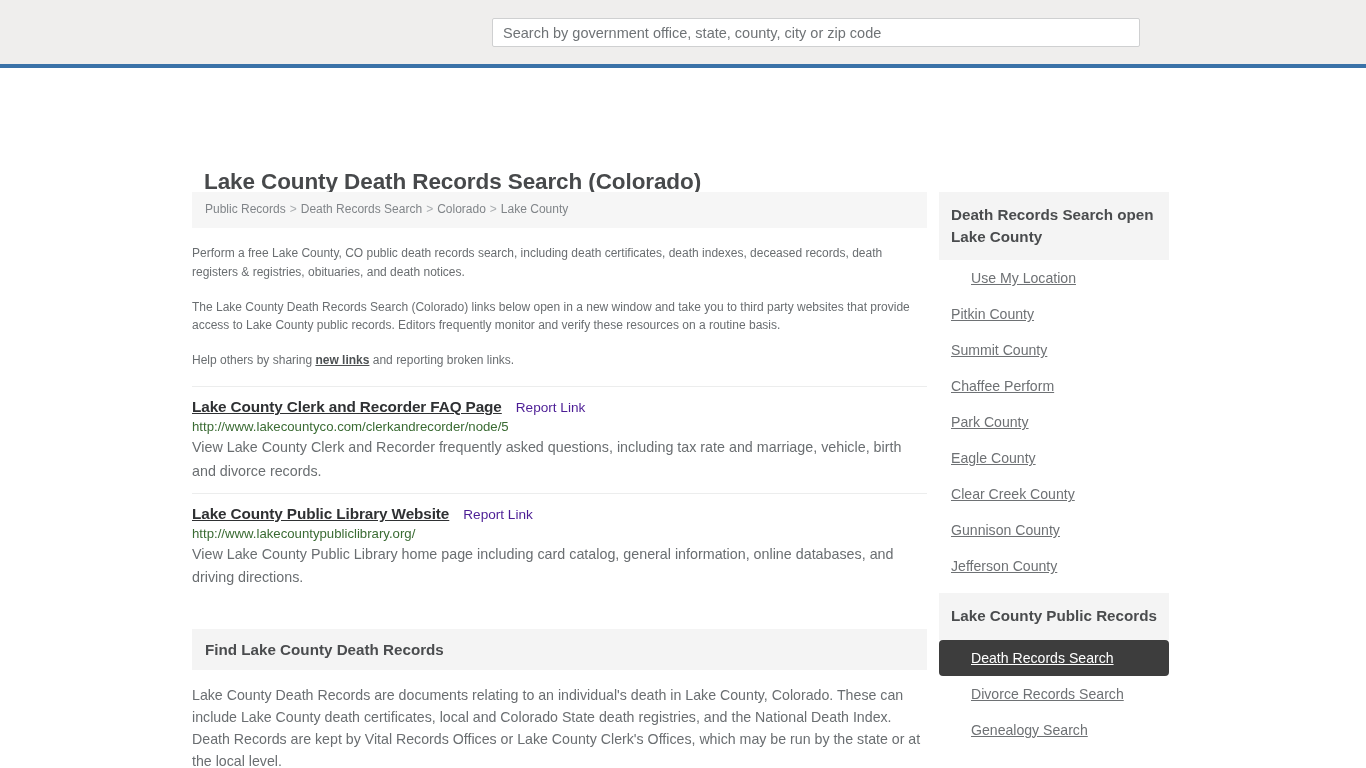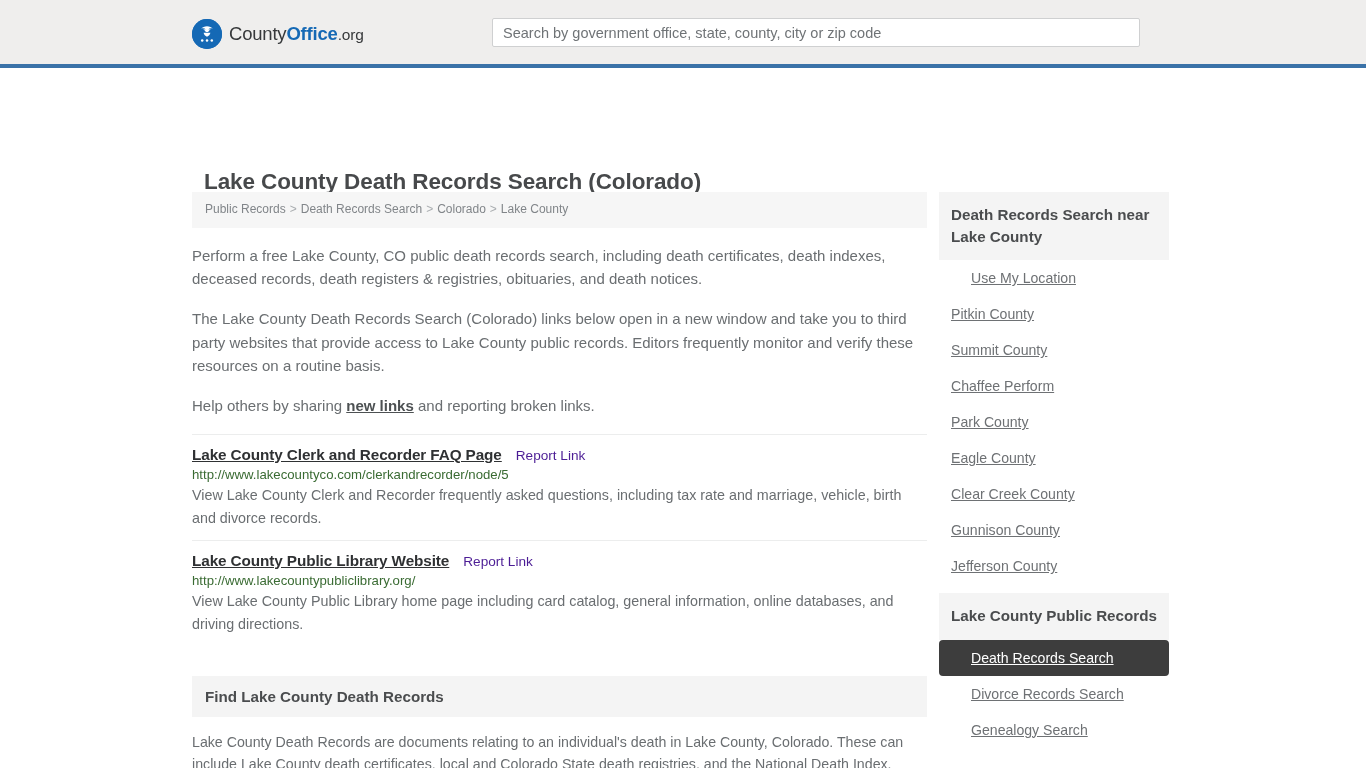--- a/index.html
+++ b/index.html
@@ -115,21 +115,21 @@
     cursor: pointer;
   }
   .breadcrumb .sep { color: #a9adb0; margin: 0 4px; }
   .breadcrumb .current { color: #818589; }
 
   .intro {
     margin-top: 16px;
   }
   .intro p {
     margin: 0 0 16px 0;
-    font-size: 15px;
+    font-size: 12px;
     line-height: 1.58;
     color: #6a6e71;
   }
   .intro p a {
     color: #4d5153;
     text-decoration: underline;
     font-weight: bold;
     cursor: pointer;
   }
 
@@ -216,35 +216,20 @@
     background: #3d3d3d;
   }
   .side-item.active a { color: #ffffff; }
   .side-gap { height: 9px; }
 </style>
 </head>
 <body>
 
 <div class="site-header">
 
-  <div class="logo-wrap">
-    <span class="logo-badge">
-      <svg width="30" height="30" viewBox="0 0 30 30" aria-hidden="true">
-        <circle cx="15" cy="15" r="15" fill="#1569b5"></circle>
-        <path d="M15 7.2 c-2.4 0-4.6 1.0-5.9 2.4 c1.9-.5 3.6-.2 4.6 .6 l-2.6 .3 c1.3 .5 2.3 1.4 2.7 2.6 h2.4 c.4-1.2 1.4-2.1 2.7-2.6 l-2.6-.3 c1.0-.8 2.7-1.1 4.6-.6 C19.6 8.2 17.4 7.2 15 7.2 z" fill="#ffffff"></path>
-        <path d="M11.6 13.8 h6.8 c-.3 2.0-1.7 3.3-3.4 4.0 c-1.7-.7-3.1-2.0-3.4-4.0 z" fill="#ffffff"></path>
-        <circle cx="10.2" cy="21.4" r="1.25" fill="#ffffff"></circle>
-        <circle cx="15" cy="21.4" r="1.25" fill="#ffffff"></circle>
-        <circle cx="19.8" cy="21.4" r="1.25" fill="#ffffff"></circle>
-      </svg>
-    </span>
-    <span class="logo-text">
-      <span class="t-county">County</span><span class="t-office">Office</span><span class="t-org">.org</span>
-    </span>
-  </div>
 
   <div class="search-wrap">
     <input class="search-input" type="text" placeholder="Search by government office, state, county, city or zip code" style="">
   </div>
 </div>
 
 <div class="page">
 
   <h1 class="page-title">Lake County Death Records Search (Colorado)</h1>
 
@@ -281,21 +266,21 @@
     <div class="section-bar">Find Lake County Death Records</div>
     <div class="section-body">
       <p>Lake County Death Records are documents relating to an individual's death in Lake County, Colorado. These can include Lake County death certificates, local and Colorado State death registries, and the National Death Index. Death Records are kept by Vital Records Offices or Lake County Clerk's Offices, which may be run by the state or at the local level.</p>
 
     </div>
   </div>
 
   <div class="side-col">
 
     <div class="side-panel">
-      <div class="side-head">Death Records Search near Lake County</div>
+      <div class="side-head">Death Records Search open Lake County</div>
       <ul class="side-list">
         <li class="side-item indent"><a>Use My Location</a></li>
         <li class="side-item"><a>Pitkin County</a></li>
         <li class="side-item"><a>Summit County</a></li>
         <li class="side-item"><a>Chaffee Perform</a></li>
         <li class="side-item"><a>Park County</a></li>
         <li class="side-item"><a>Eagle County</a></li>
         <li class="side-item"><a>Clear Creek County</a></li>
         <li class="side-item"><a>Gunnison County</a></li>
         <li class="side-item"><a>Jefferson County</a></li>

